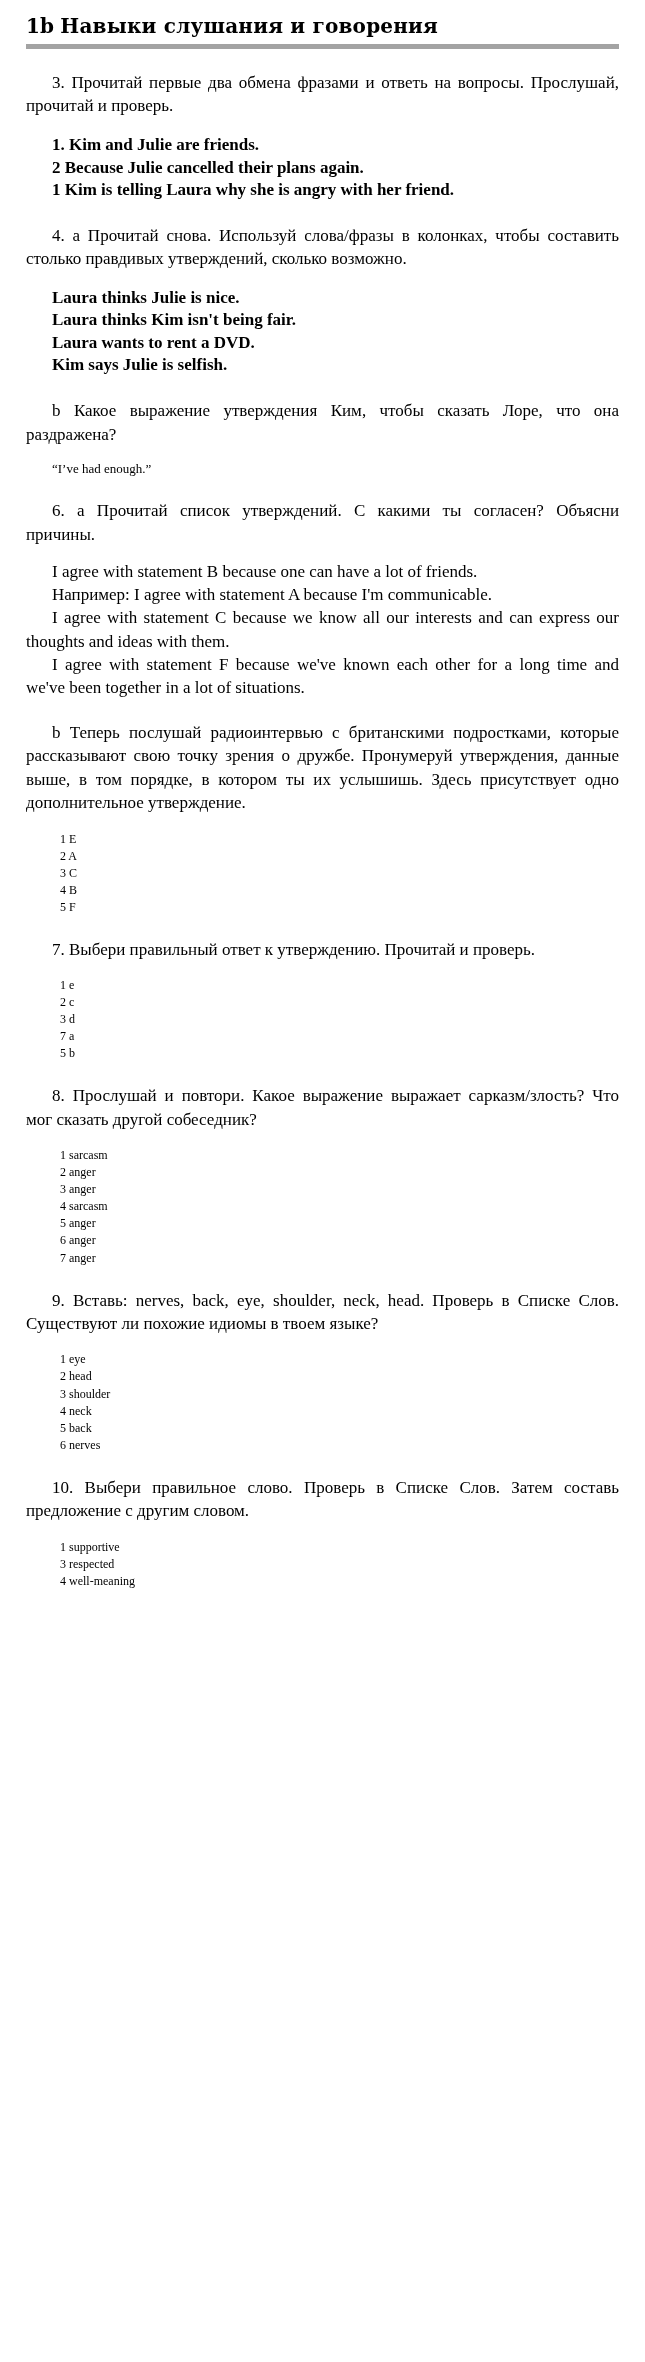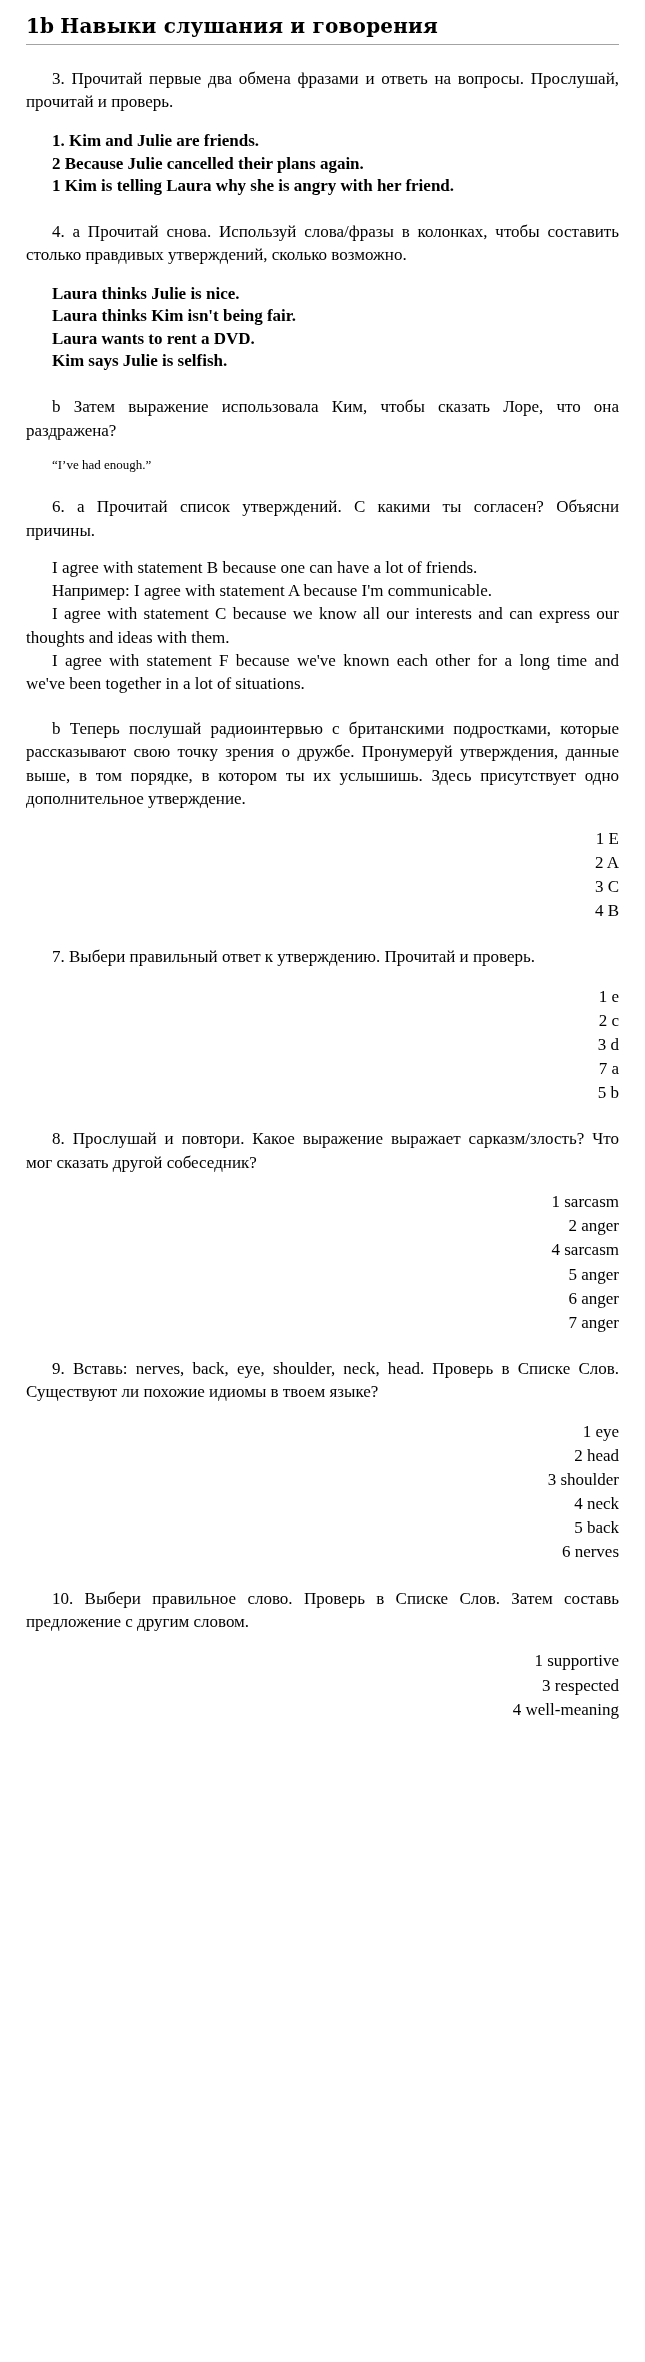--- a/index.html
+++ b/index.html
@@ -16,21 +16,21 @@
     width: 645px;
     box-sizing: border-box;
     padding: 10px 26px 30px 26px;
   }
   .page-title {
     font-family: "DejaVu Serif", serif;
     font-weight: bold;
     font-size: 20px;
     letter-spacing: 0.2px;
     padding-bottom: 6px;
-    border-bottom: 1px solid #a3a3a3;
+    border-bottom: 5px solid #a3a3a3;
     margin: 4px 0 15px 0;
   }
   .title-num {
     margin-right: 6px;
   }
   .task {
     margin-top: 22px;
   }
   .task-prompt {
     font-size: 17px;
@@ -64,23 +64,22 @@
     font-size: 13px;
     line-height: 1.33;
     padding-left: 26px;
     margin-top: 14px;
   }
   .numlist {
     margin-top: 16px;
     padding-left: 34px;
   }
   .numlist .answer-line {
-    font-size: 17px;
+    font-size: 12px;
     line-height: 1.42;
-    text-align: right;
   }
 </style>
 </head>
 <body>
 
 <div class="page">
 
   <h1 class="page-title">
     <span class="title-num">1b</span><span>Навыки слушания и говорения</span>
   </h1>
@@ -98,60 +97,62 @@
     <p class="task-prompt">4. a Прочитай снова. Используй слова/фразы в колонках, чтобы составить столько правдивых утверждений, сколько возможно.</p>
     <div class="answers">
       <div class="answer-line">Laura thinks Julie is nice.</div>
       <div class="answer-line">Laura thinks Kim isn't being fair.</div>
       <div class="answer-line">Laura wants to rent a DVD.</div>
       <div class="answer-line">Kim says Julie is selfish.</div>
     </div>
   </div>
 
   <div class="task">
-    <p class="task-prompt">b Затем выражение использовала Ким, чтобы сказать Лоре, что она раздражена?</p>
+    <p class="task-prompt">b Какое выражение утверждения Ким, чтобы сказать Лоре, что она раздражена?</p>
     <div class="quote-line">“I’ve had enough.”</div>
   </div>
 
   <div class="task">
     <p class="task-prompt">6. a Прочитай список утверждений. С какими ты согласен? Объясни причины.</p>
     <div class="para-block">
       <p class="para">I agree with statement B because one can have a lot of friends.</p>
       <p class="para">Например: I agree with statement A because I'm communicable.</p>
       <p class="para">I agree with statement C because we know all our interests and can express our thoughts and ideas with them.</p>
       <p class="para">I agree with statement F because we've known each other for a long time and we've been together in a lot of situations.</p>
     </div>
   </div>
 
   <div class="task">
     <p class="task-prompt">b Теперь послушай радиоинтервью с британскими подростками, которые рассказывают свою точку зрения о дружбе. Пронумеруй утверждения, данные выше, в том порядке, в котором ты их услышишь. Здесь присутствует одно дополнительное утверждение.</p>
     <div class="numlist">
       <div class="answer-line">1 E</div>
       <div class="answer-line">2 A</div>
       <div class="answer-line">3 C</div>
       <div class="answer-line">4 B</div>
+      <div class="answer-line">5 F</div>
     </div>
   </div>
 
   <div class="task">
     <p class="task-prompt">7. Выбери правильный ответ к утверждению. Прочитай и проверь.</p>
     <div class="numlist">
       <div class="answer-line">1 e</div>
       <div class="answer-line">2 c</div>
       <div class="answer-line">3 d</div>
       <div class="answer-line">7 a</div>
       <div class="answer-line">5 b</div>
     </div>
   </div>
 
   <div class="task">
     <p class="task-prompt">8. Прослушай и повтори. Какое выражение выражает сарказм/злость? Что мог сказать другой собеседник?</p>
     <div class="numlist">
       <div class="answer-line">1 sarcasm</div>
       <div class="answer-line">2 anger</div>
+      <div class="answer-line">3 anger</div>
       <div class="answer-line">4 sarcasm</div>
       <div class="answer-line">5 anger</div>
       <div class="answer-line">6 anger</div>
       <div class="answer-line">7 anger</div>
     </div>
   </div>
 
   <div class="task">
     <p class="task-prompt">9. Вставь: nerves, back, eye, shoulder, neck, head. Проверь в Списке Слов. Существуют ли похожие идиомы в твоем языке?</p>
     <div class="numlist">

